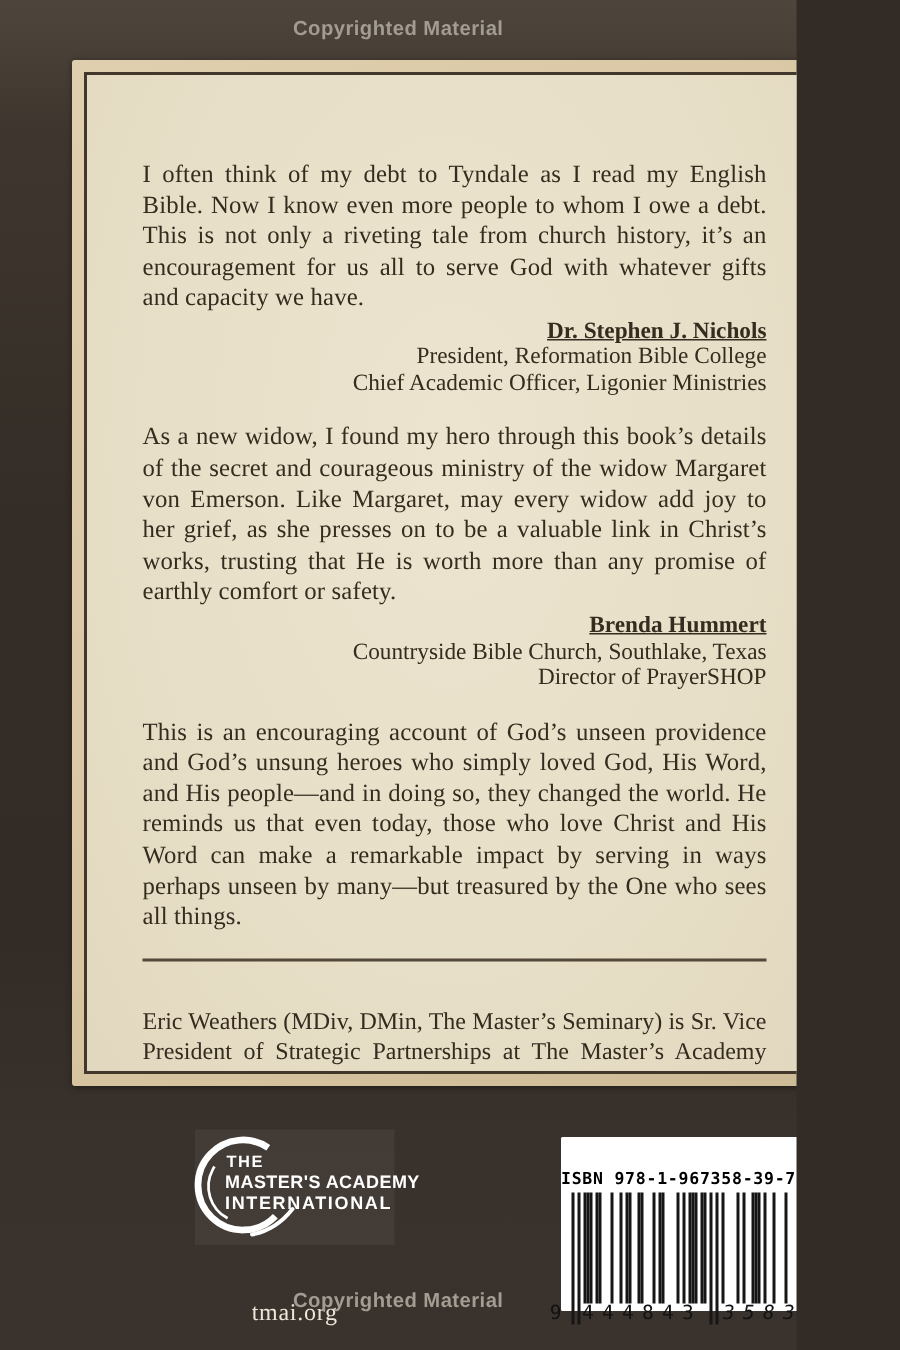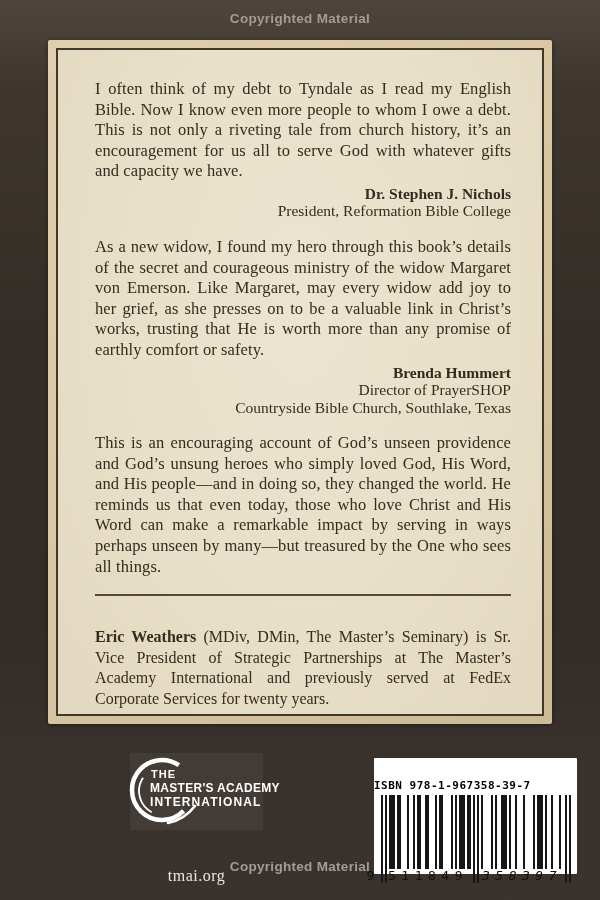--- a/index.html
+++ b/index.html
@@ -1,54 +1,54 @@
 <!DOCTYPE html>
 <html><head>
 <meta charset="utf-8">
 <style>
   html,body{margin:0;padding:0;background:#332c26;}
   .stage{
-    position:relative;width:600px;height:900px;overflow:hidden;
+    position:relative;width:531px;height:900px;overflow:hidden;
     background:linear-gradient(180deg,#4e453c 0%,#3e362e 10%,#342d27 38%,#332c26 70%,#39322c 84%,#3a332d 100%);
     font-family:"Liberation Serif",serif;
   }
   .copyright{
     position:absolute;left:0;width:100%;text-align:center;
     font:700 13.5px/16px "Liberation Sans",sans-serif;
     color:#a39c92;letter-spacing:.3px;
   }
   .copyright.top{top:11px;}
   .copyright.bottom{top:859px;}
 
   
   .cover{
     position:absolute;left:48px;top:40px;width:504px;height:684px;
     background:linear-gradient(135deg,#e0cfae 0%,#d8c6a3 50%,#cdbb96 100%);
     border-radius:2px;box-shadow:0 1px 4px rgba(0,0,0,.4);
   }
   .cover-inner{
     position:absolute;inset:8px;border:2px solid #43372b;
     background:radial-gradient(ellipse at 50% 38%,#ece4cf 0%,#e8dfc8 55%,#e2d8bf 100%);
-    padding:29px 31px 0 37px;box-sizing:border-box;overflow:hidden;
+    padding:56px 31px 0 37px;box-sizing:border-box;overflow:hidden;
   }
   .quote{
     font-size:16.5px;line-height:20.6px;color:#352b1e;
     text-align:justify;margin:0;letter-spacing:.1px;
   }
   .attr{
     text-align:right;font-size:15.5px;line-height:17.5px;
     color:#352b1e;margin:3px 0 17px;
   }
-  .attr .attr-name{font-weight:700;}
+  .attr .attr-name{font-weight:700;text-decoration:underline;}
   .divider{border:none;height:2px;background:#55483a;margin:0 0 31px;}
   .bio{
     font-size:16px;line-height:20.6px;color:#352b1e;
     text-align:justify;margin:0;
   }
-  .bio-name{font-weight:700;}
+  .bio-name{font-weight:400;}
 
   
   .logo-box{
     position:absolute;left:130px;top:753px;width:133px;height:77px;
     background:rgba(255,255,255,.05);
   }
   .logo-box svg{position:absolute;inset:0;overflow:visible;}
   .tmai-url{
     position:absolute;left:130px;top:839px;width:133px;text-align:center;
     font:16px "Liberation Serif",serif;color:#ece6d8;letter-spacing:.5px;margin-top:28px;
@@ -83,27 +83,28 @@
 
   <div class="copyright top">Copyrighted Material</div>
 
   <div class="cover">
     <div class="cover-inner">
 
       <p class="quote">I often think of my debt to Tyndale as I read my English Bible. Now I know even more people to whom I owe a debt. This is not only a riveting tale from church history, it’s an encouragement for us all to serve God with whatever gifts and capacity we have.</p>
       <div class="attr">
         <div class="attr-name">Dr. Stephen J. Nichols</div>
         <div>President, Reformation Bible College</div>
+        <div>Chief Academic Officer, Ligonier Ministries</div>
       </div>
 
       <p class="quote">As a new widow, I found my hero through this book’s details of the secret and courageous ministry of the widow Margaret von Emerson. Like Margaret, may every widow add joy to her grief, as she presses on to be a valuable link in Christ’s works, trusting that He is worth more than any promise of earthly comfort or safety.</p>
       <div class="attr">
         <div class="attr-name">Brenda Hummert</div>
+        <div>Countryside Bible Church, Southlake, Texas</div>
         <div>Director of PrayerSHOP</div>
-        <div>Countryside Bible Church, Southlake, Texas</div>
       </div>
 
       <p class="quote">This is an encouraging account of God’s unseen providence and God’s unsung heroes who simply loved God, His Word, and His people—and in doing so, they changed the world. He reminds us that even today, those who love Christ and His Word can make a remarkable impact by serving in ways perhaps unseen by many—but treasured by the One who sees all things.</p>
       <div class="attr">
       </div>
 
       <hr class="divider">
 
       <p class="bio"><span class="bio-name">Eric Weathers</span><span> (MDiv, DMin, The Master’s Seminary) is Sr. Vice President of Strategic Partnerships at The Master’s Academy International and previously served at FedEx Corporate Services for twenty years.</span></p>
 
@@ -120,21 +121,21 @@
       <text x="20" y="53" fill="#ffffff" font-family="Liberation Sans, sans-serif" font-size="12" font-weight="700" letter-spacing="1.1">INTERNATIONAL</text>
     </svg>
   </div>
 
   <div class="tmai-url">tmai.org</div>
 
   <div class="barcode">
     <div class="isbn-label">ISBN 978-1-967358-39-7</div>
     <div class="bars">
       <span class="bc-digit bc-9">9</span>
-      <span class="bc-digit bc-g1">511849</span>
+      <span class="bc-digit bc-g1">444843</span>
       <span class="bc-digit bc-g2">358397</span>
     <div class="bc-mod on guard"></div>
         <div class="bc-mod guard"></div>
         <div class="bc-mod on guard"></div>
         <div class="bc-mod"></div>
         <div class="bc-mod on"></div>
         <div class="bc-mod on"></div>
         <div class="bc-mod on"></div>
         <div class="bc-mod"></div>
         <div class="bc-mod on"></div>

